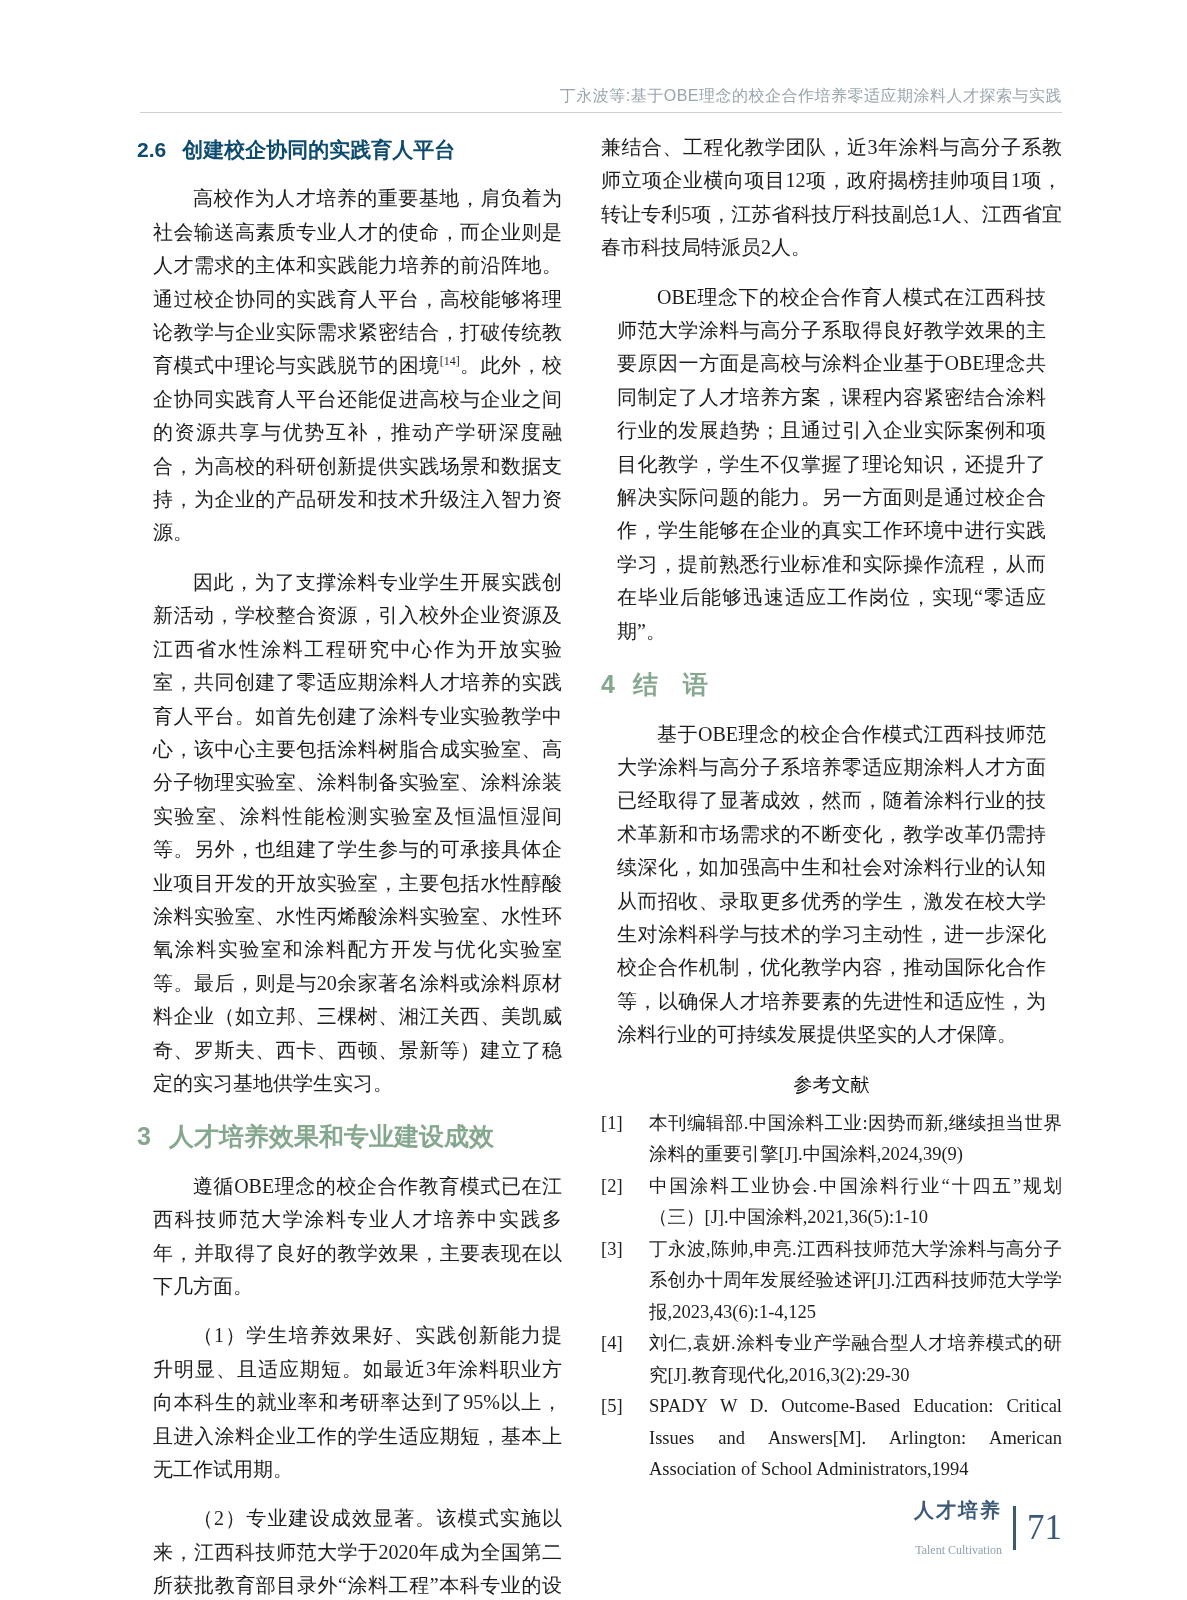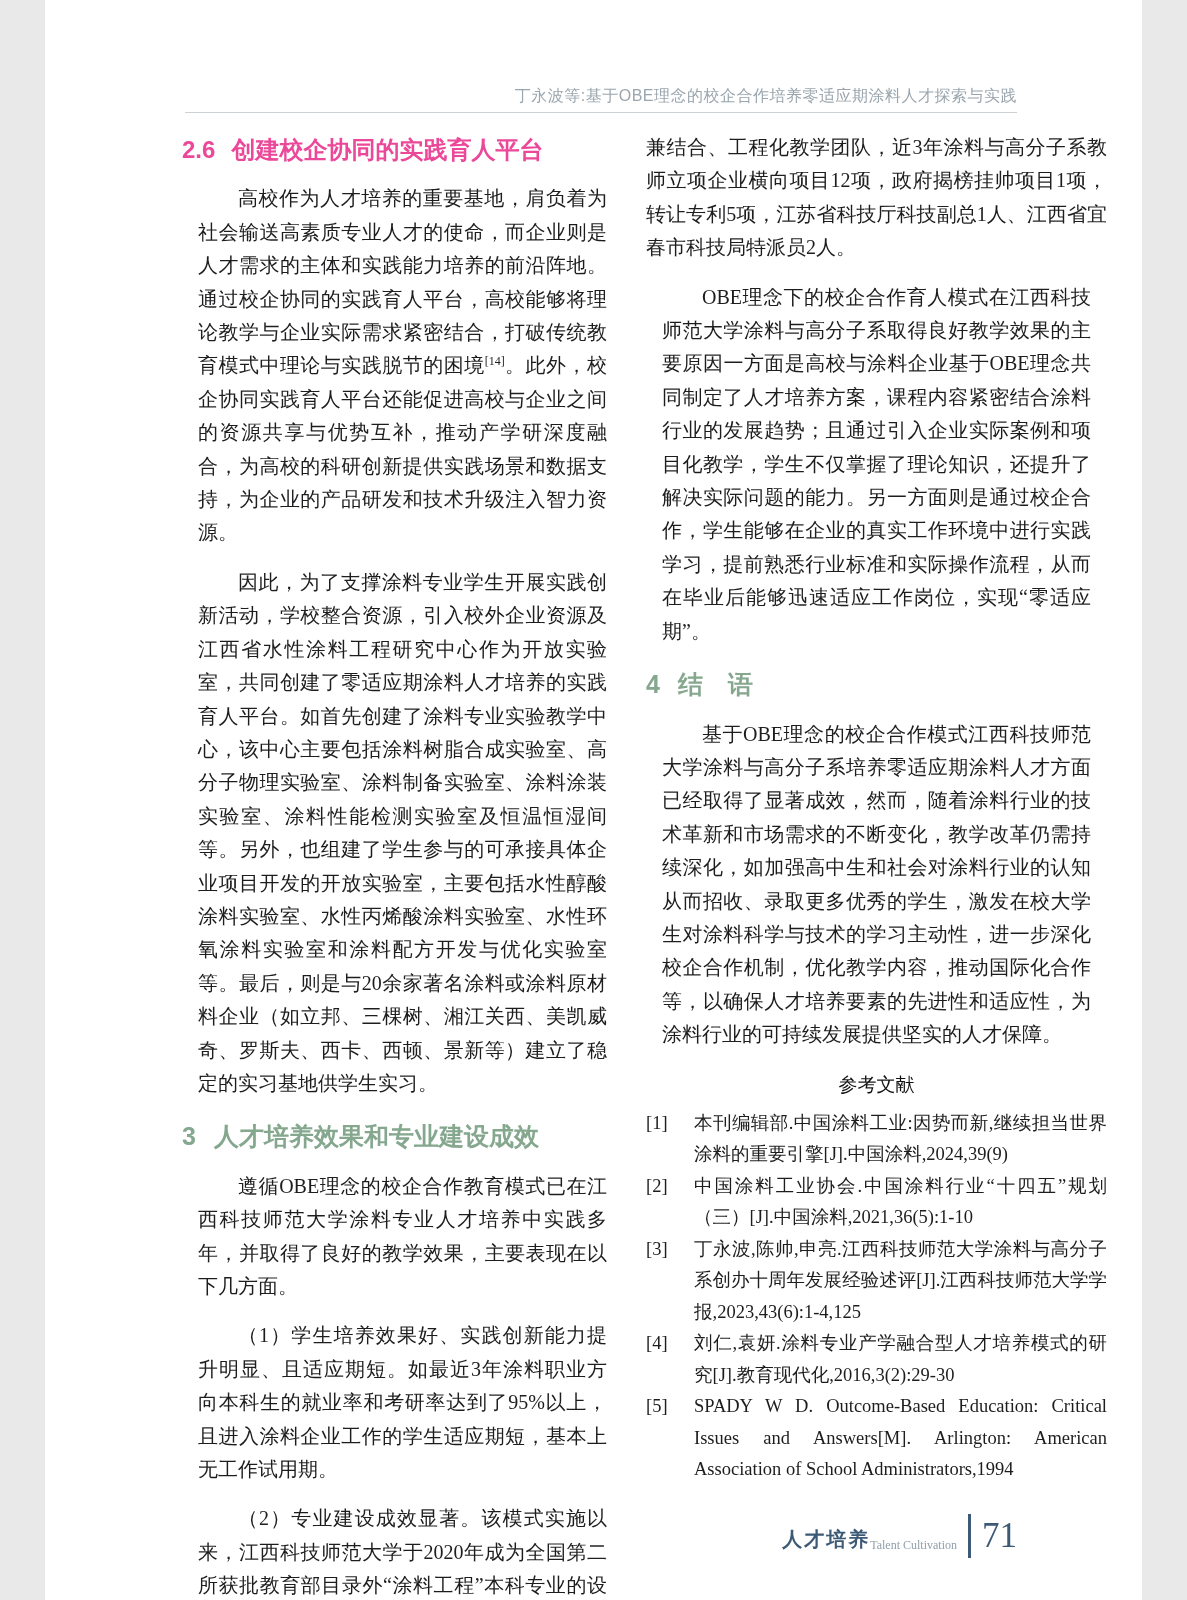--- a/index.html
+++ b/index.html
@@ -1,18 +1,18 @@
 <!DOCTYPE html>
 <html><head>
 <meta charset="utf-8">
 <style>
   html,body { margin:0; padding:0; background:#e9e9e9; }
   .page {
     position:relative;
-    width:1097px; height:1600px;
+    width:1187px; height:1600px;
     margin:0 auto;
     background:#ffffff;
     overflow:hidden;
     font-family:"Liberation Serif","DejaVu Serif",serif;
     color:#1d1d1f;
   }
   
   .running-head {
     position:absolute; top:86px; right:125px;
     font-family:"Liberation Sans","DejaVu Sans",sans-serif;
@@ -29,21 +29,21 @@
   }
   .col { font-size:20px; line-height:33.4px; text-align:justify; }
   .col-left  { width:441px; }
   .col-right { width:461px; }
   .para { text-indent:2em; margin:16px; }
   .para-cont { text-indent:0; margin:0; }
   .sup { font-size:12px; vertical-align:7px; line-height:0; }
   
   .h-sub {
     font-family:"Liberation Sans","DejaVu Sans",sans-serif;
-    font-weight:bold; color:#ec4899; font-size:24px;
+    font-weight:bold; color:#0c4a6e; font-size:21px;
     display:flex; gap:16px; margin:2px 0; text-align:right;
   }
   .h-sec {
     font-family:"Liberation Sans","DejaVu Sans",sans-serif;
     font-weight:bold; color:#84a78e; font-size:25px;
     display:flex; gap:18px; align-items:baseline;
     margin:20px 0 13px; text-align:left;
   }
   
   .refs-title {
@@ -53,21 +53,21 @@
   }
   .refs { font-size:18.5px; line-height:31.5px; }
   .ref { display:flex; margin:0; }
   .ref-num { flex:0 0 48px; }
   .ref-text { flex:1; text-align:justify; }
   
   .footer {
     position:absolute; right:125px; bottom:42px;
     display:flex; align-items:center; gap:11px;
   }
-  .footer-col { display:flex; flex-direction:row; align-items:flex-end; }
+  .footer-col { display:flex; flex-direction:column; align-items:flex-end; }
   .footer-zh {
     font-family:"Liberation Sans","DejaVu Sans",sans-serif;
     font-weight:bold; font-size:20px; color:#3c5a76; letter-spacing:2px;
   }
   .footer-en { font-size:12px; color:#91a0ac; margin-top:19px; }
   .footer-bar { width:3px; height:44px; background:#3c5a76; }
   .footer-num { font-size:35px; color:#3c5a76; }
 </style>
 </head>
 <body>

